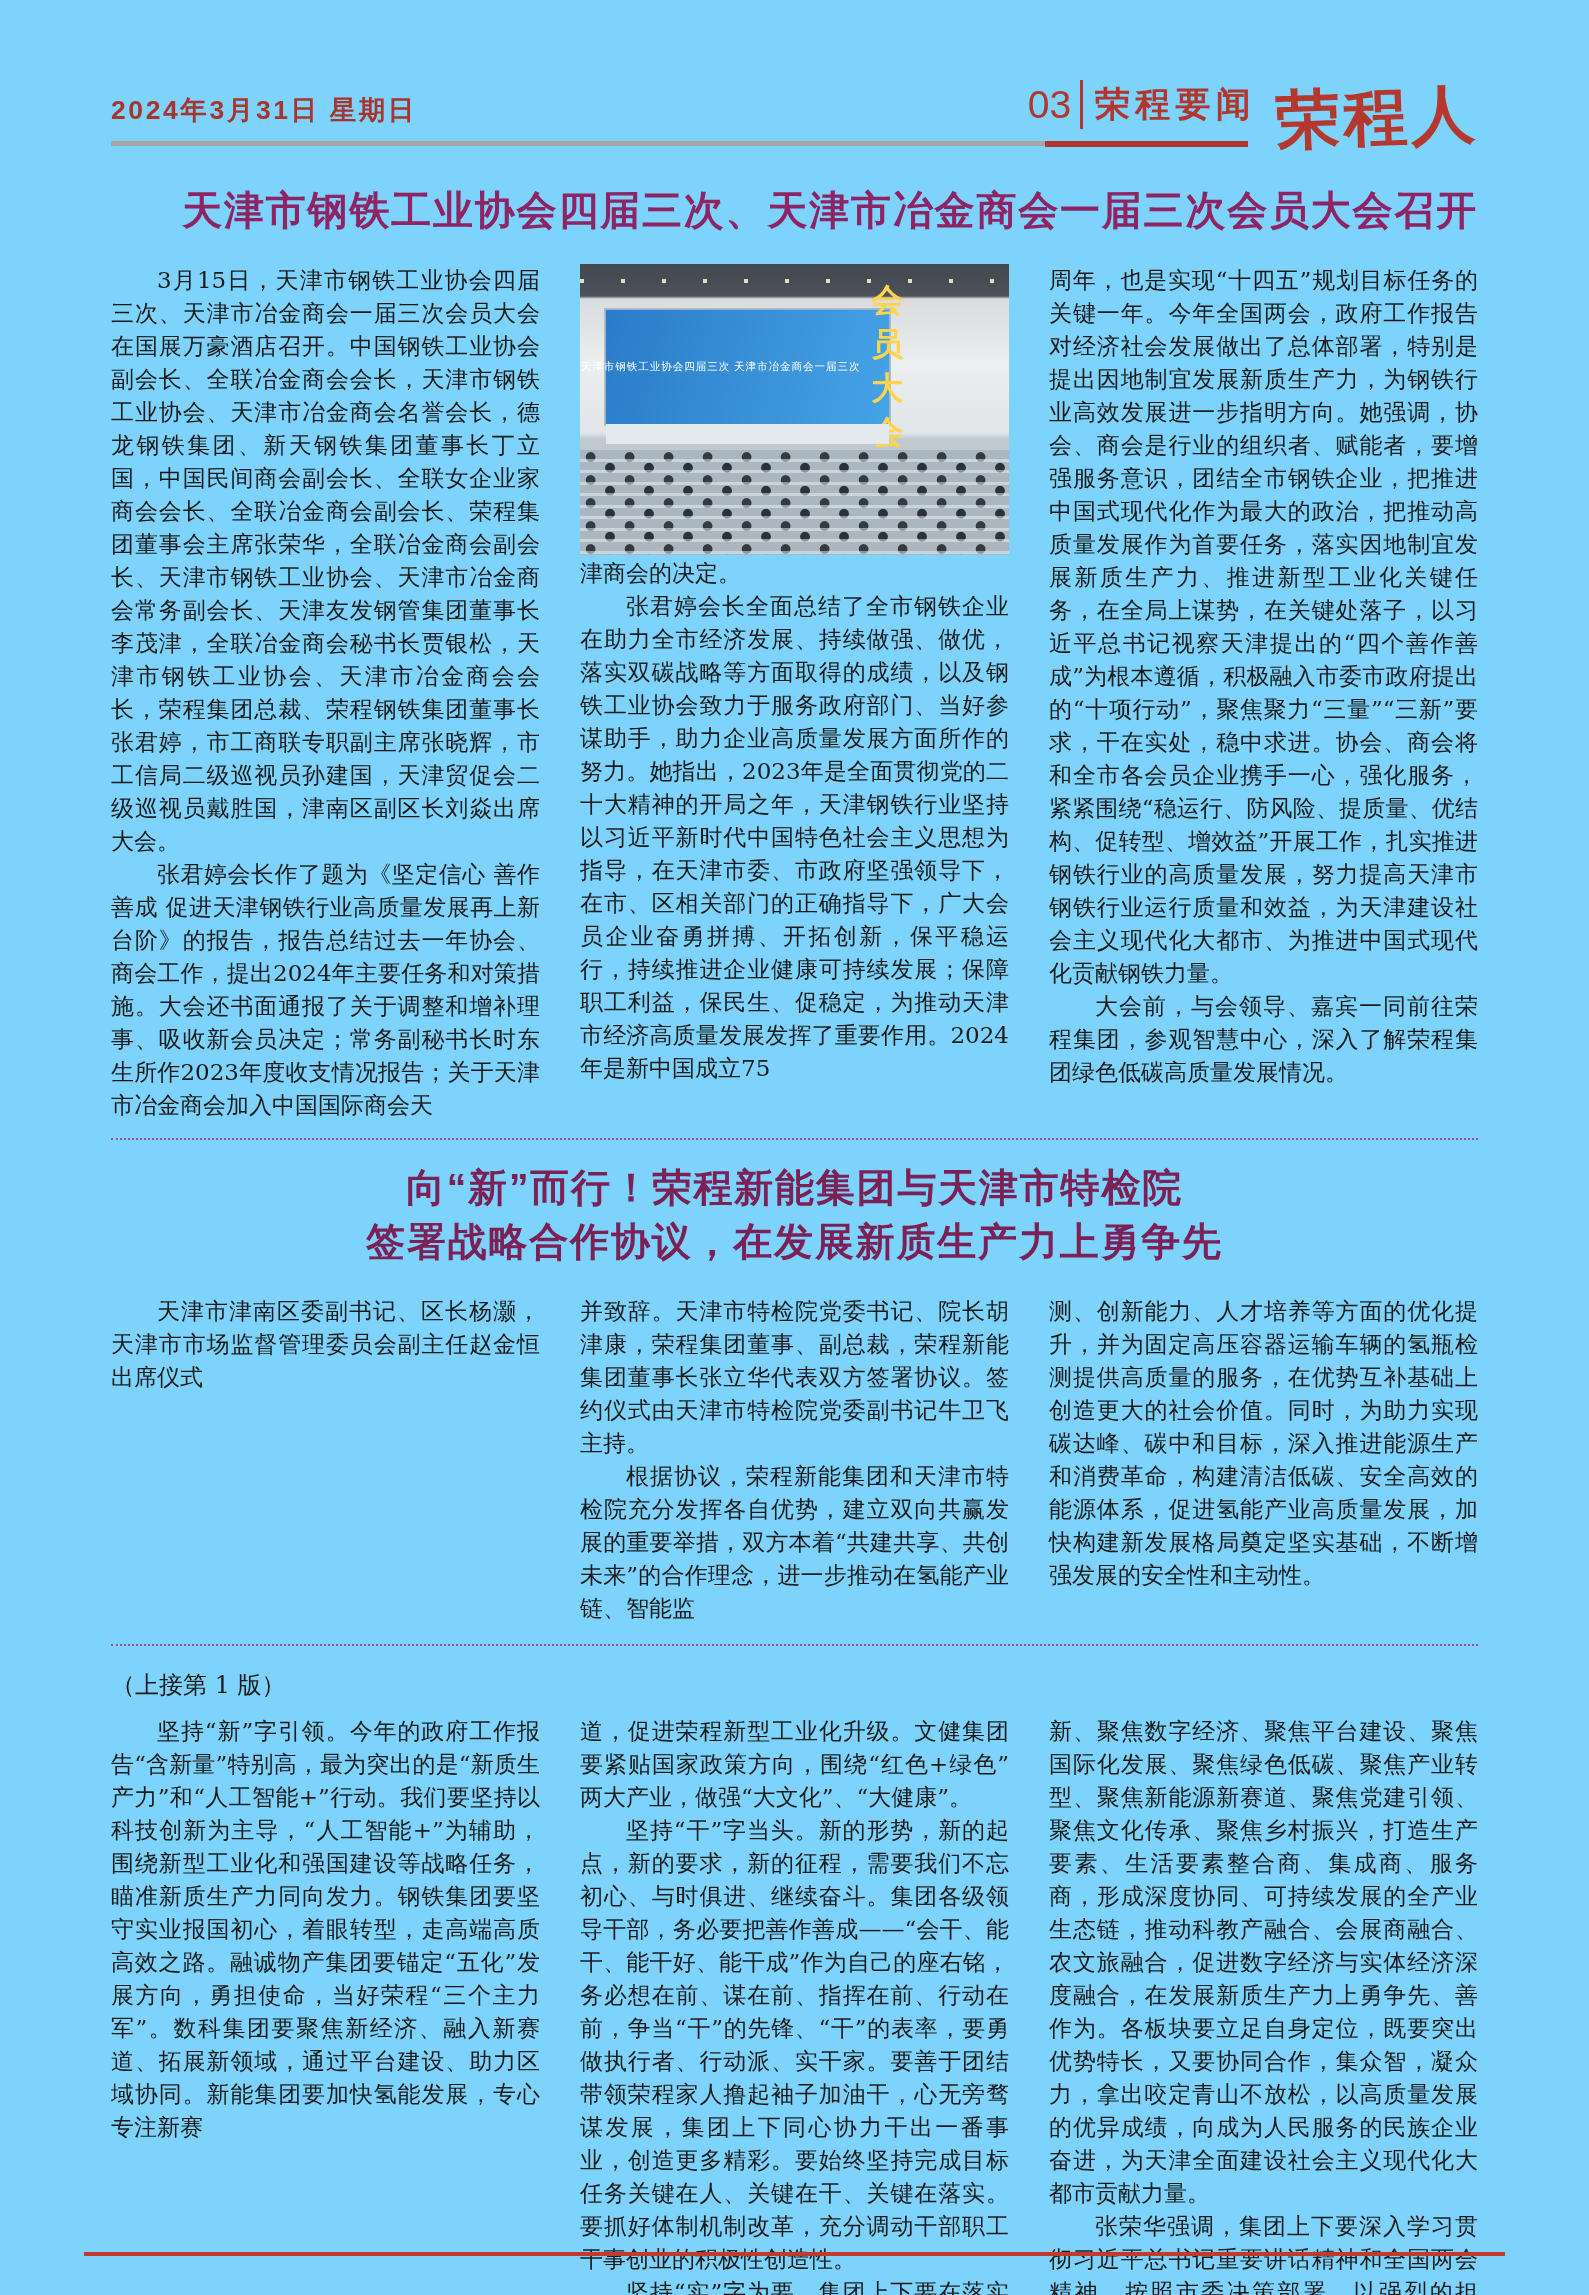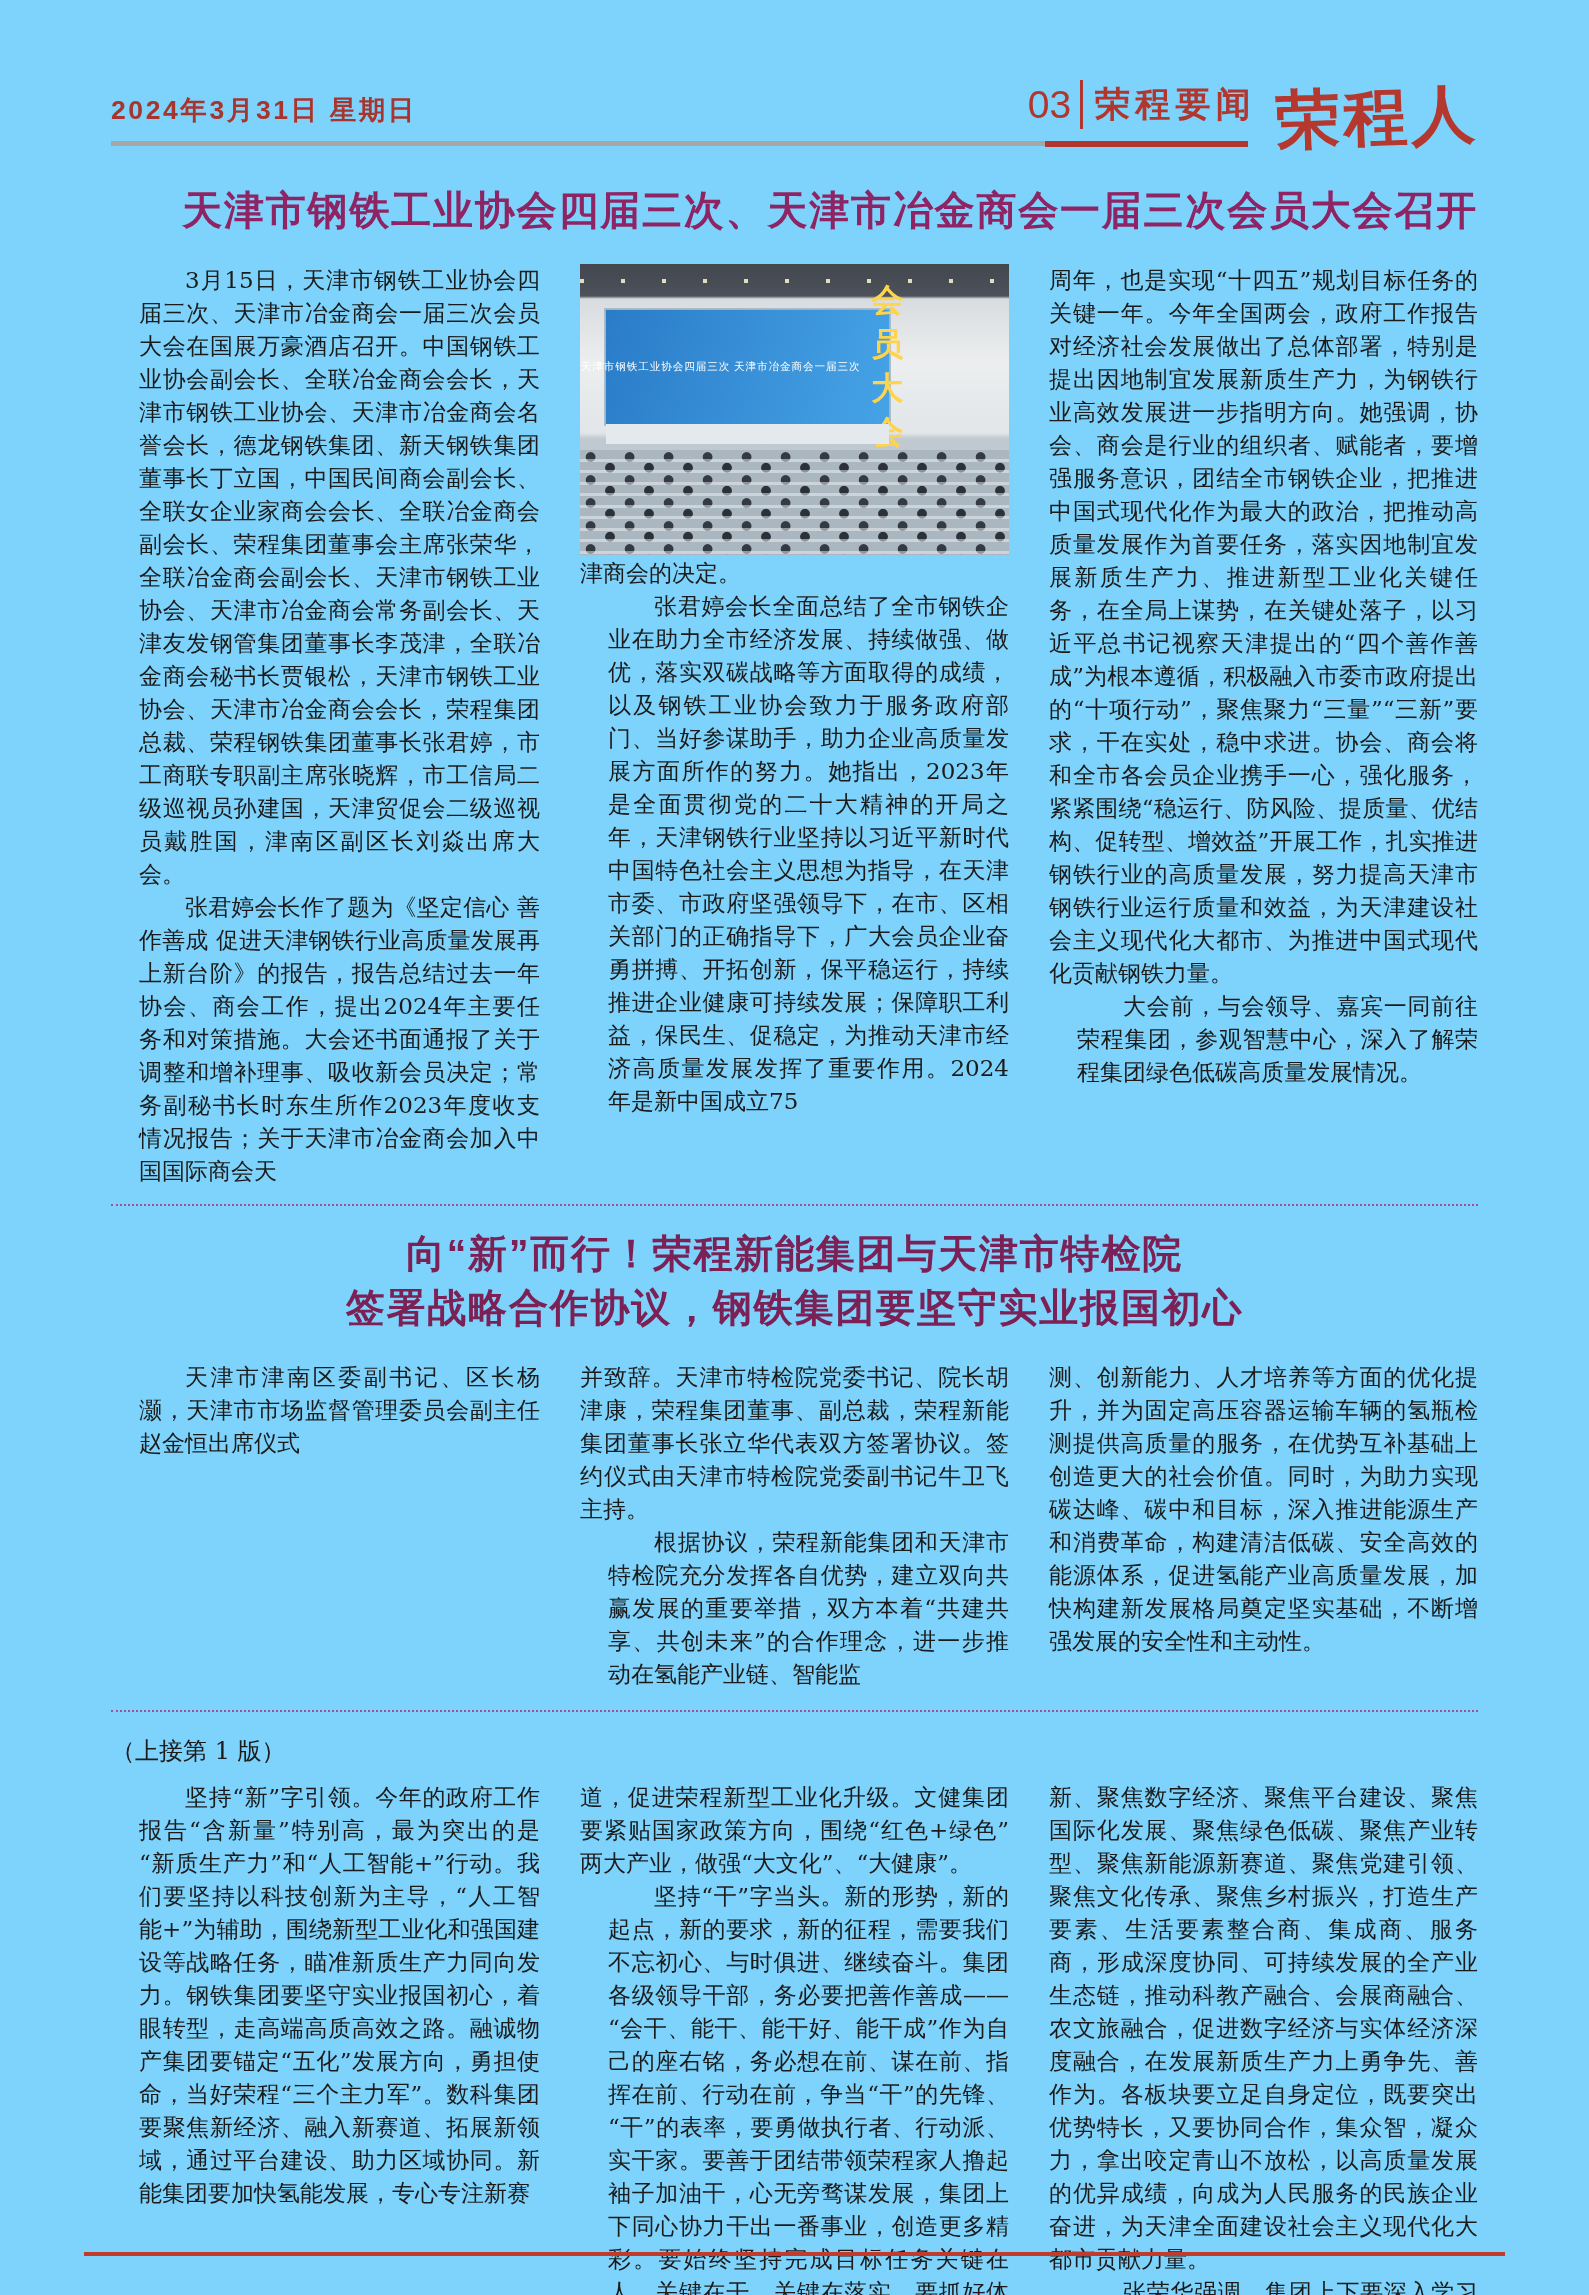--- a/index.html
+++ b/index.html
@@ -28,21 +28,21 @@
   .title1 { margin:39px 0 0; text-align:right; font-family:"Liberation Sans",sans-serif;
             font-weight:700; font-size:40px; line-height:1.2; color:#8e2464; letter-spacing:1.8px; }
   .title2 { margin:21px 0 0; text-align:center; font-family:"Liberation Sans",sans-serif;
             font-weight:700; font-size:39px; line-height:1.4; color:#7c2156; letter-spacing:1.8px; }
 
   
   .cols { display:flex; gap:40px; margin-top:30px; }
   .col { flex:1; min-width:0; }
   p.body { margin:0; font-size:23px; line-height:33px; color:#1b1b1b;
            text-align:justify; text-justify:inter-ideograph; word-break:break-all; }
-  p.ind { text-indent:2em;margin-left:28px; }
+  p.ind { text-indent:2em; }
   .note { margin:23px 0 12px; font-size:24px; line-height:33px; color:#1b1b1b; }
 
   .dotted { height:0; border:none; border-top:2.6px dotted #a04f98; margin:16px 0 0; }
   .dotted2 { margin-top:19.4px; }
   .art2 { margin-top:25px; }
   .art3-cols { margin-top:12.4px; }
 
   
   .photo { height:291px; margin-bottom:2.6px; position:relative; overflow:hidden;
            background:linear-gradient(#43484f 0%, #4c515a 11%, #d9dcdf 12%, #eceeef 34%,
@@ -112,21 +112,21 @@
     <div class="col">
       <p class="body">周年，也是实现“十四五”规划目标任务的关键一年。今年全国两会，政府工作报告对经济社会发展做出了总体部署，特别是提出因地制宜发展新质生产力，为钢铁行业高效发展进一步指明方向。她强调，协会、商会是行业的组织者、赋能者，要增强服务意识，团结全市钢铁企业，把推进中国式现代化作为最大的政治，把推动高质量发展作为首要任务，落实因地制宜发展新质生产力、推进新型工业化关键任务，在全局上谋势，在关键处落子，以习近平总书记视察天津提出的“四个善作善成”为根本遵循，积极融入市委市政府提出的“十项行动”，聚焦聚力“三量”“三新”要求，干在实处，稳中求进。协会、商会将和全市各会员企业携手一心，强化服务，紧紧围绕“稳运行、防风险、提质量、优结构、促转型、增效益”开展工作，扎实推进钢铁行业的高质量发展，努力提高天津市钢铁行业运行质量和效益，为天津建设社会主义现代化大都市、为推进中国式现代化贡献钢铁力量。</p>
       <p class="body ind">大会前，与会领导、嘉宾一同前往荣程集团，参观智慧中心，深入了解荣程集团绿色低碳高质量发展情况。</p>
     </div>
   </div>
 
   <div class="dotted"></div>
 
   <h2 class="title2">
     <span>向“新”而行！荣程新能集团与天津市特检院</span><br>
-    <span>签署战略合作协议，钢铁集团要坚守实业报国初心</span>
+    <span>签署战略合作协议，在发展新质生产力上勇争先</span>
   </h2>
 
   <div class="cols art2">
     <div class="col">
       <p class="body ind">天津市津南区委副书记、区长杨灏，天津市市场监督管理委员会副主任赵金恒出席仪式</p>
     </div>
     <div class="col">
       <p class="body">并致辞。天津市特检院党委书记、院长胡津康，荣程集团董事、副总裁，荣程新能集团董事长张立华代表双方签署协议。签约仪式由天津市特检院党委副书记牛卫飞主持。</p>
       <p class="body ind">根据协议，荣程新能集团和天津市特检院充分发挥各自优势，建立双向共赢发展的重要举措，双方本着“共建共享、共创未来”的合作理念，进一步推动在氢能产业链、智能监</p>
     </div>

